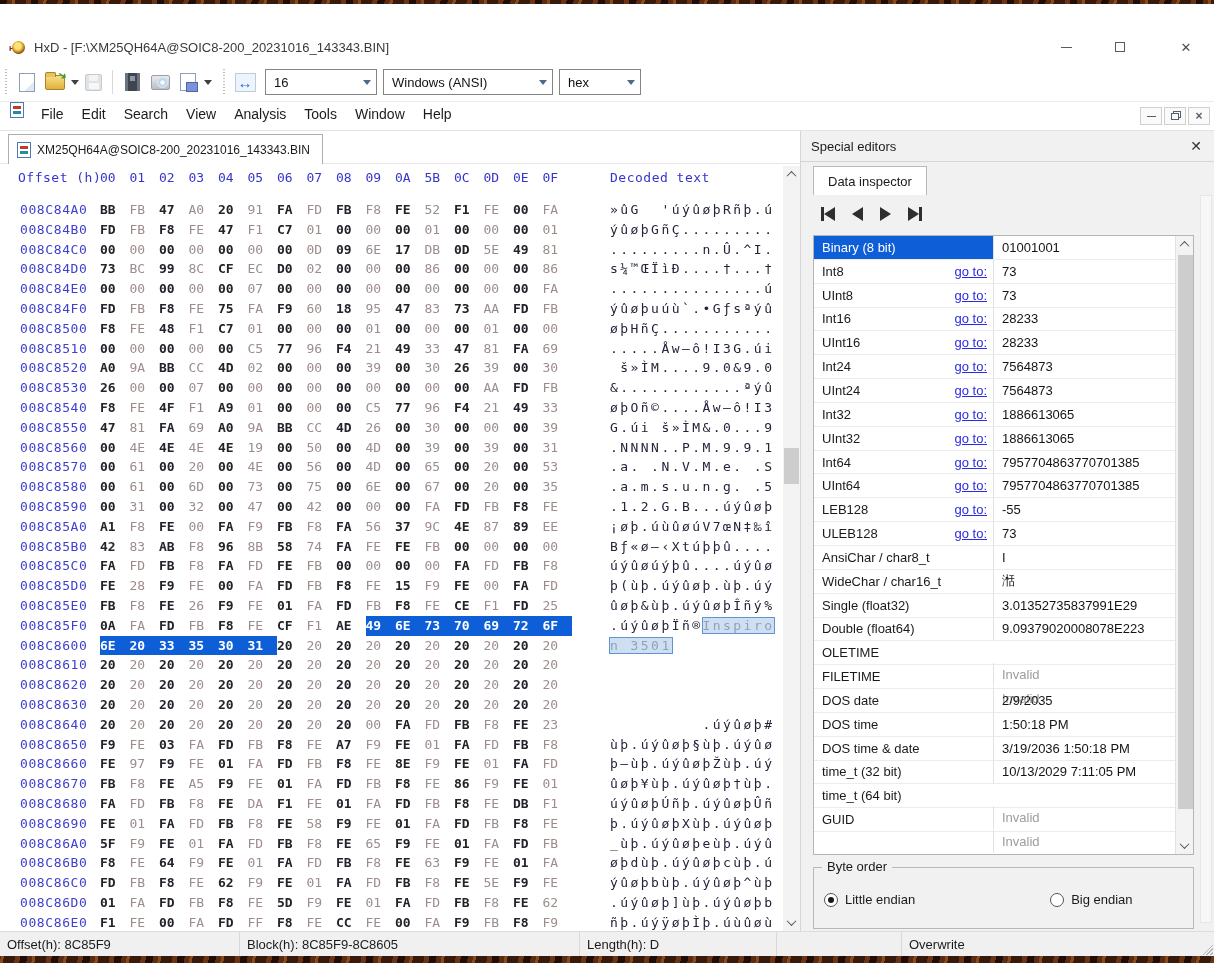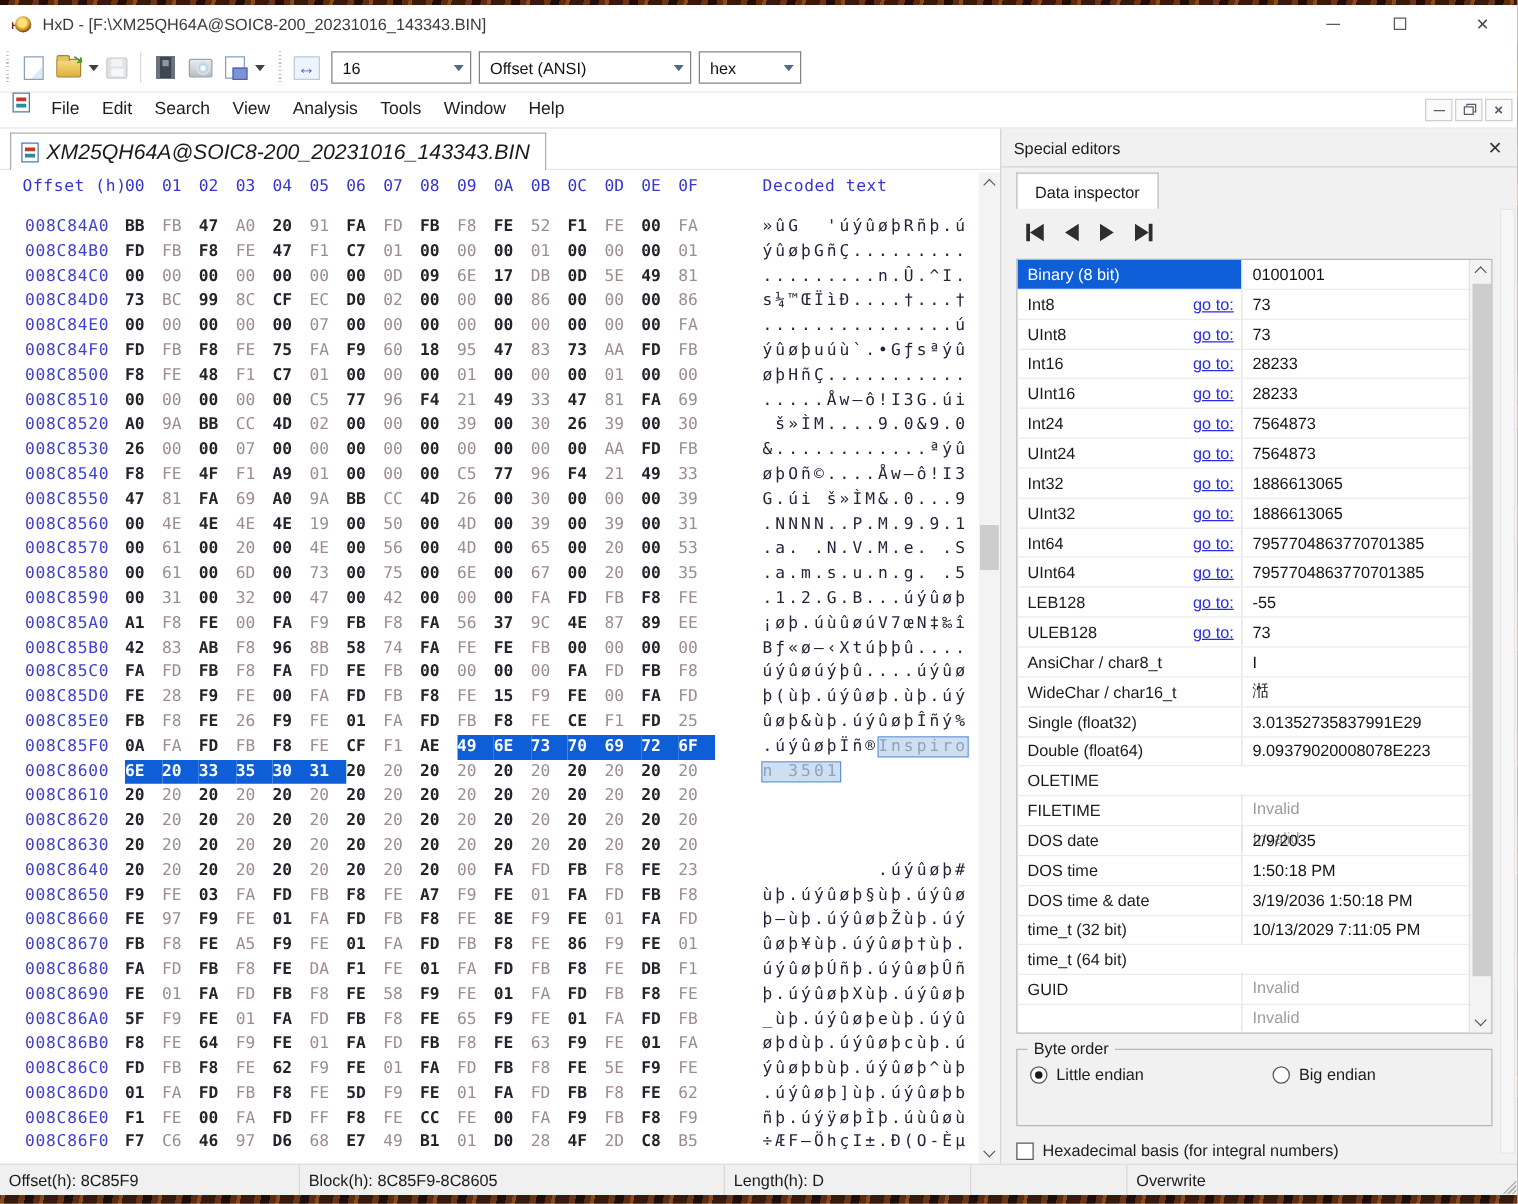--- a/index.html
+++ b/index.html
@@ -5,21 +5,21 @@
   * { margin:0; padding:0; box-sizing:border-box; }
   html,body { width:1214px; height:963px; overflow:hidden; }
   body {
     font-family:"Liberation Sans", sans-serif;
     background: repeating-linear-gradient(100deg,#200d08 0 7px,#5c2c12 7px 12px,#8a4a1c 12px 15px,#381a0d 15px 26px,#6b3414 26px 31px);
     position:relative;
   }
   .window { position:absolute; top:4px; left:0; width:1214px; height:952px; background:#fff; display:flex; flex-direction:column; }
 
   
-  .titlebar { height:31px; display:flex; align-items:center; background:#fff; position:relative; flex:0 0 auto; }
+  .titlebar { height:31px; display:flex; align-items:center; background:#fff; position:relative; flex:0 0 auto;margin-top:28px; }
   .app-icon { width:17px; height:16px; margin:0 8px 0 9px; position:relative; }
   .app-icon .ring { position:absolute; left:3px; top:1px; width:13px; height:13px; border-radius:50%;
     background: radial-gradient(circle at 45% 40%, #ffe27a 0 30%, #c98a1e 55%, #6b2f14 75%, #3c1408 100%); }
   .app-icon .hx { position:absolute; left:0; top:4px; font-size:8px; font-weight:bold; color:#8a1f10; }
   .title-text { font-size:13px; color:#3a3a3a; white-space:nowrap; }
   .cap-btn { position:absolute; top:0; height:30px; width:46px; display:flex; align-items:center; justify-content:center; color:#4d4d4d; font-size:13px; }
   .cap-min { left:1043px; } .cap-max { left:1097px; } .cap-close { left:1163px; }
   .cap-max .boxg { width:10px; height:10px; border:1px solid #5a5a5a; }
   .cap-min .bar { width:11px; height:1px; background:#5a5a5a; }
 
@@ -59,21 +59,21 @@
   .mdi-btn { width:22px; height:18px; border:1px solid #cfcfcf; background:#fafafa; display:flex; align-items:center; justify-content:center; color:#52606e; }
   .mdi-btn .bar { width:9px; height:1px; background:#52606e; }
   .mdi-btn .rest { width:8px; height:7px; border:1px solid #52606e; box-shadow:2px -2px 0 -1px #fafafa, 2px -2px 0 0 #52606e; }
   .mdi-btn .x { font-size:12px; font-weight:bold; line-height:1; }
 
   
   .content { flex:1 1 auto; display:flex; position:relative; min-height:0; }
   .left-pane { width:800px; position:relative; background:#fff; }
   .tab-row { height:33px; position:relative; border-bottom:1px solid #e7e7e7; }
   .tab { position:absolute; left:8px; top:3px; height:30px; background:#fff; border:1px solid #aeaeae; border-bottom:none; display:flex; align-items:center; padding:0 12px 0 8px; }
-  .tab .label { font-size:17px; color:#1a1a1a; margin-left:6px; white-space:nowrap;font-style:italic; }
+  .tab .label { font-size:12px; color:#1a1a1a; margin-left:6px; white-space:nowrap; }
 
   .hexview { position:absolute; left:0; top:33px; right:0; bottom:0; font-family:"DejaVu Sans Mono", monospace; font-size:13px; overflow:hidden; }
   .hex-header { position:relative; height:22px; margin-top:6px; color:#3535cd; }
   .hex-header .offl { position:absolute; left:18px; letter-spacing:.5px; }
   .hex-header .cols { position:absolute; left:100px; white-space:nowrap; }
   .hex-header .cols span { display:inline-block; width:29.5px; }
   .hex-header .decl { position:absolute; left:610px; letter-spacing:.5px; }
   .hexrows { position:absolute; left:0; top:36px; right:17px; bottom:0; }
   .hexrow { position:relative; height:19.8px; line-height:19.8px; white-space:nowrap; }
   .hexrow .off { position:absolute; left:20px; color:#4040cf; letter-spacing:.6px; }
@@ -116,21 +116,21 @@
   .di-row.selected .di-label { background:#0e5ed8; color:#fff; }
   .di-goto { font-size:13px; color:#2a2ae6; text-decoration:underline; padding-right:6px; }
   .di-value { flex:1; border-left:1px solid #e2e2e2; padding-left:8px; color:#141414; height:100%; display:flex; align-items:center; white-space:nowrap; overflow:hidden; }
   .di-value.invalid { color:#9c9c9c;margin-top:44px; }
   .di-scroll { position:absolute; right:0; top:0; bottom:0; width:18px; background:#f3f3f3; border-left:1px solid #e2e2e2; }
   .di-scroll .thumb { top:19px; height:554px; left:1.5px; }
   .panel-track { position:absolute; right:2px; top:64px; bottom:8px; width:12px; background:#f7f7f7; border:1px solid #e6e6e6; }
 
   .group-box { position:absolute; left:12px; top:736px; width:381px; height:62px; border:1px solid #b8b8b8; }
   .group-legend { position:absolute; left:8px; top:-9px; background:#f1f1f1; padding:0 5px; font-size:13px; color:#1a1a1a; }
-  .radio-row { display:flex; align-items:flex-end; margin-top:12px; padding-left:10px; }
+  .radio-row { display:flex; align-items:flex-end; margin-top:24px; padding-left:10px;gap:32px; }
   .radio { width:14px; height:14px; border:1px solid #555; border-radius:50%; background:#fff; margin-right:7px; position:relative; flex:0 0 auto; }
   .radio.checked::after { content:""; position:absolute; left:3px; top:3px; width:6px; height:6px; border-radius:50%; background:#1a1a1a; }
   .radio-label { font-size:13px; color:#1a1a1a; }
   .radio-item { display:flex; align-items:center; }
   .radio-item + .radio-item { margin-left:103px; }
   .checkbox-row { position:absolute; left:12px; top:810px; display:flex; align-items:center; }
   .checkbox { width:14px; height:14px; border:1px solid #555; background:#fff; margin-right:7px; }
   .checkbox-label { font-size:13px; color:#1a1a1a; }
 
   
@@ -188,21 +188,21 @@
     <div class="caret"></div>
     <div class="grip" style="margin-left:10px"></div>
     <div class="tbtn">
         <span class="icon-width">↔</span>
       </div>
     <div class="combo combo-rowlen">
       <span class="val">16</span>
       <span class="dd"></span>
     </div>
     <div class="combo combo-enc">
-      <span class="val">Offset (ANSI)</span>
+      <span class="val">Windows (ANSI)</span>
       <span class="dd"></span>
     </div>
     <div class="combo combo-base">
       <span class="val">hex</span>
       <span class="dd"></span>
     </div>
   </div>
 
   <div class="menubar">
     <span class="mini-doc"></span>
@@ -234,21 +234,21 @@
     <div class="left-pane">
       <div class="tab-row">
         <div class="tab">
           <span class="mini-doc" style="margin:0"></span>
           <span class="label">XM25QH64A@SOIC8-200_20231016_143343.BIN</span>
         </div>
       </div>
       <div class="hexview">
         <div class="hex-header">
           <span class="offl">Offset (h)</span>
-          <span class="cols" id="byte-headers"><span>00</span><span>01</span><span>02</span><span>03</span><span>04</span><span>05</span><span>06</span><span>07</span><span>08</span><span>09</span><span>0A</span><span>0B</span><span>0C</span><span>0D</span><span>0E</span><span>0F</span></span>
+          <span class="cols" id="byte-headers"><span>00</span><span>01</span><span>02</span><span>03</span><span>04</span><span>05</span><span>06</span><span>07</span><span>08</span><span>09</span><span>0A</span><span>5B</span><span>0C</span><span>0D</span><span>0E</span><span>0F</span></span>
           <span class="decl">Decoded text</span>
         </div>
         <div class="hexrows" id="hexrows">
             <div class="hexrow">
               <span class="off">008C84A0</span>
               <span class="bytes"><span class="byte even">BB</span><span class="byte odd">FB</span><span class="byte even">47</span><span class="byte odd">A0</span><span class="byte even">20</span><span class="byte odd">91</span><span class="byte even">FA</span><span class="byte odd">FD</span><span class="byte even">FB</span><span class="byte odd">F8</span><span class="byte even">FE</span><span class="byte odd">52</span><span class="byte even">F1</span><span class="byte odd">FE</span><span class="byte even">00</span><span class="byte odd">FA</span></span>
               <span class="dec">»ûG  'úýûøþRñþ.ú</span>
             </div>
             <div class="hexrow">
               <span class="off">008C84B0</span>

